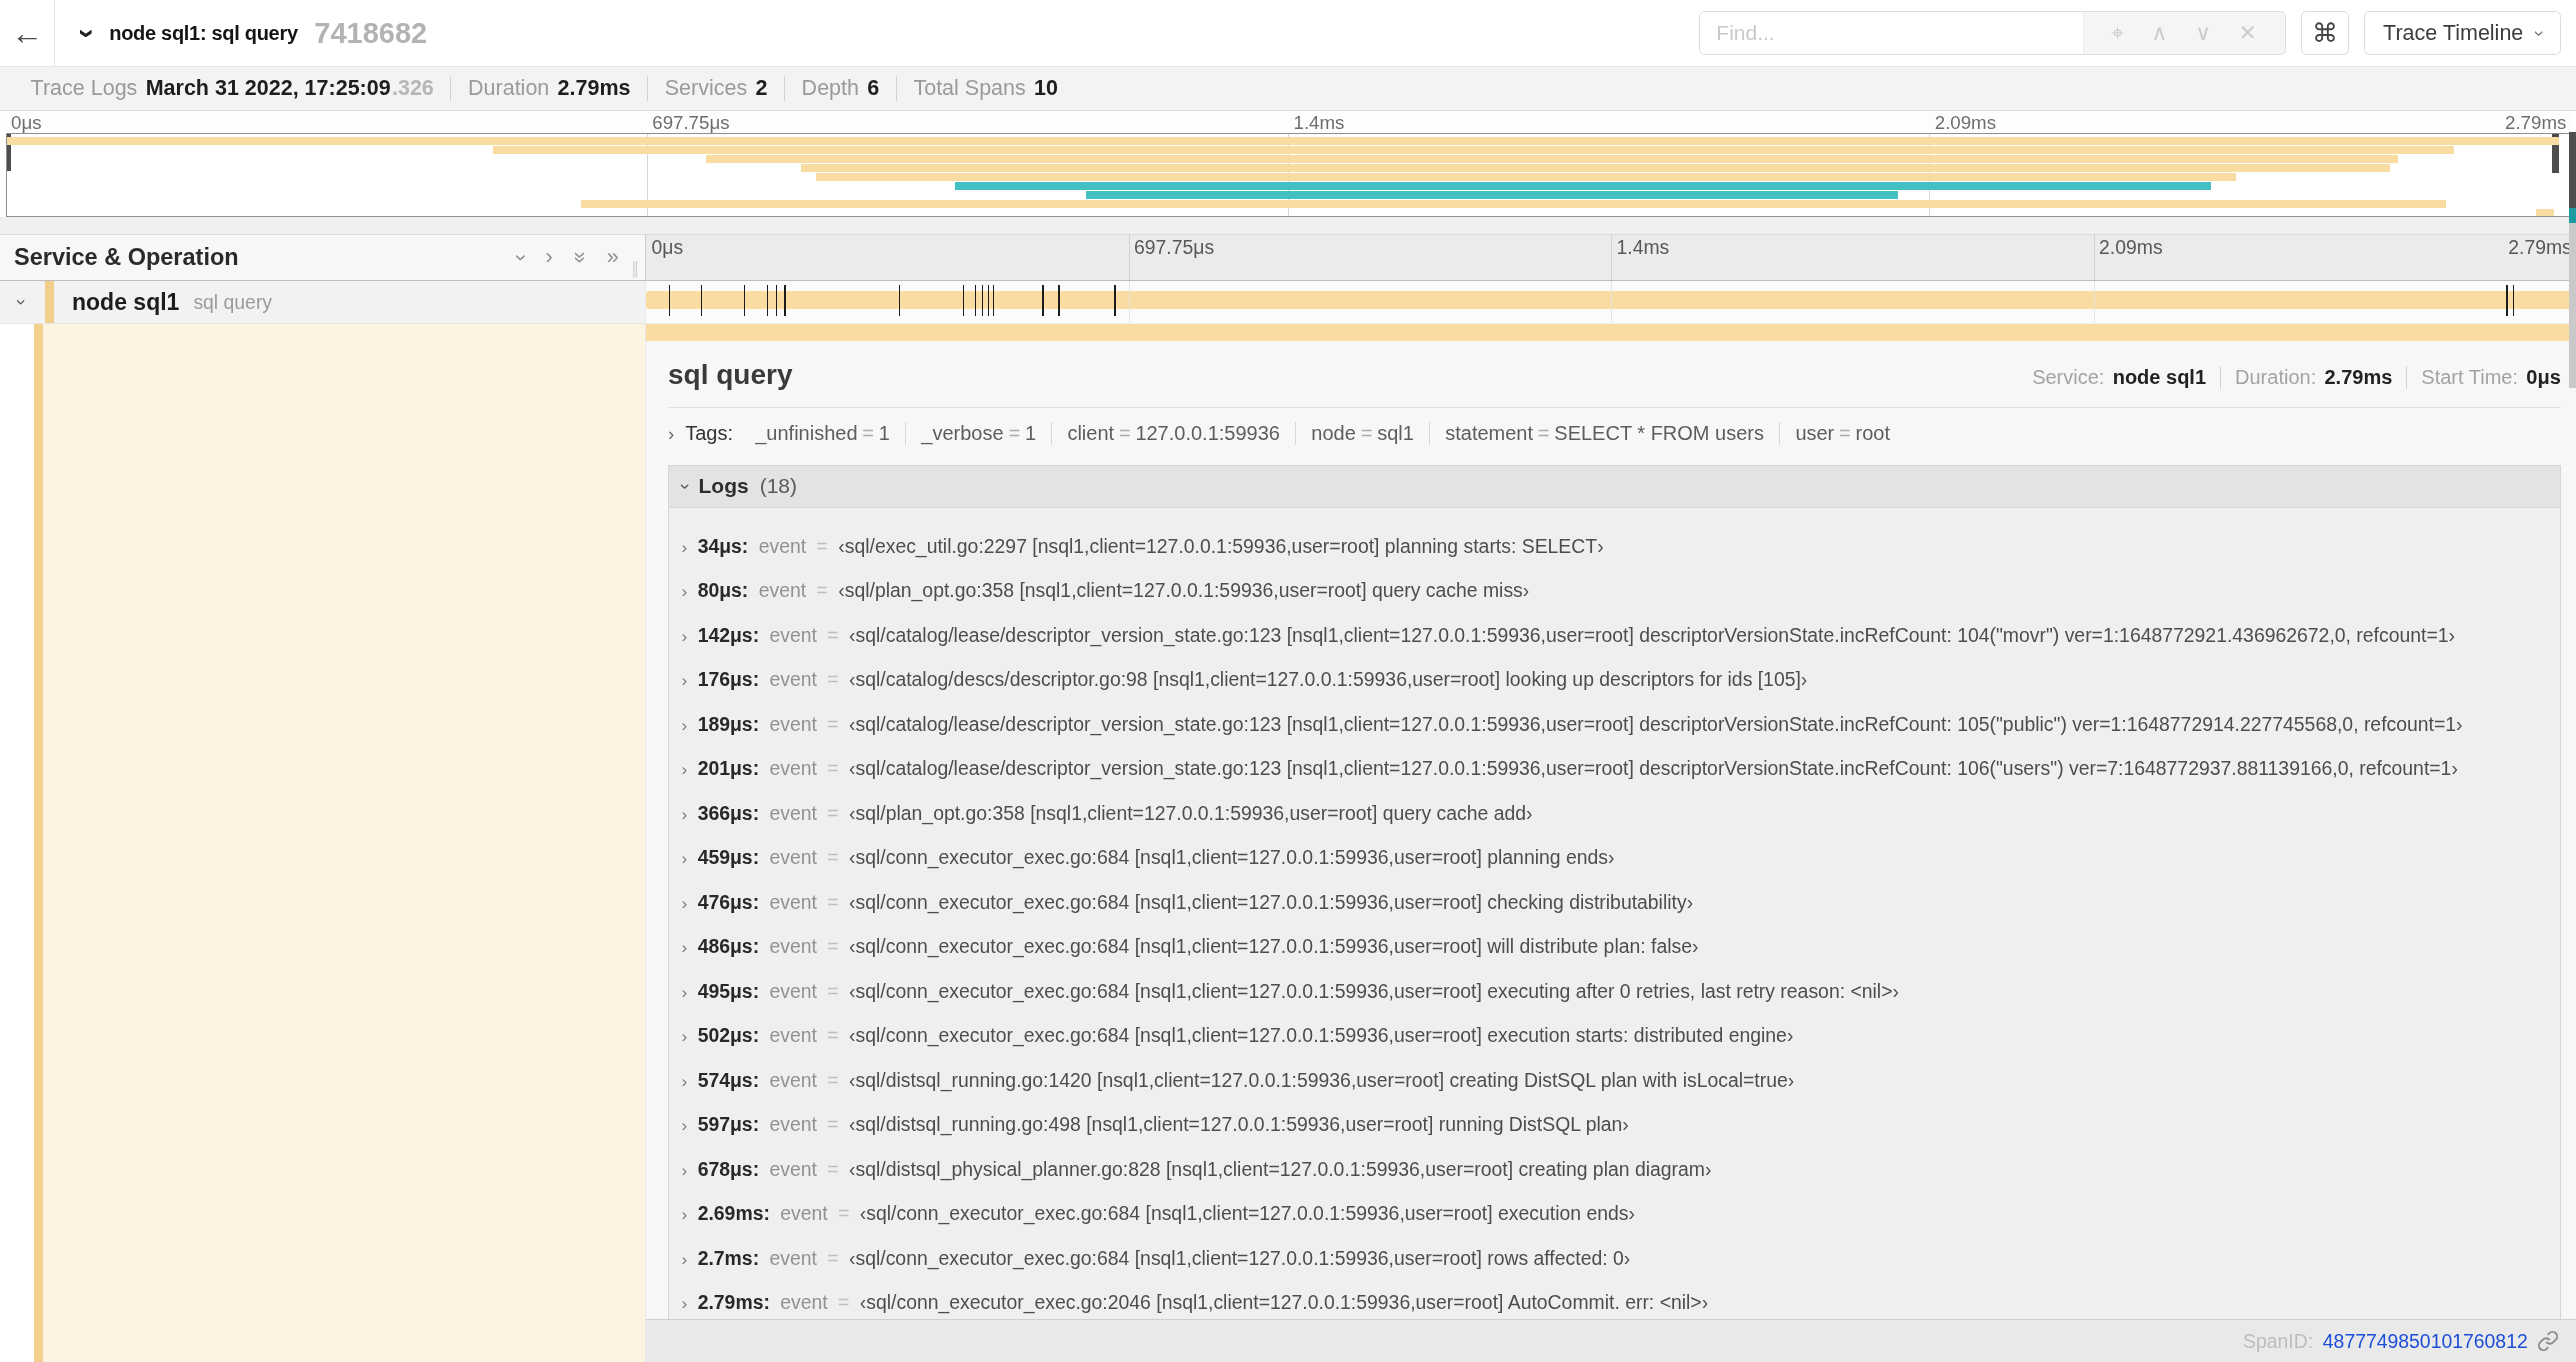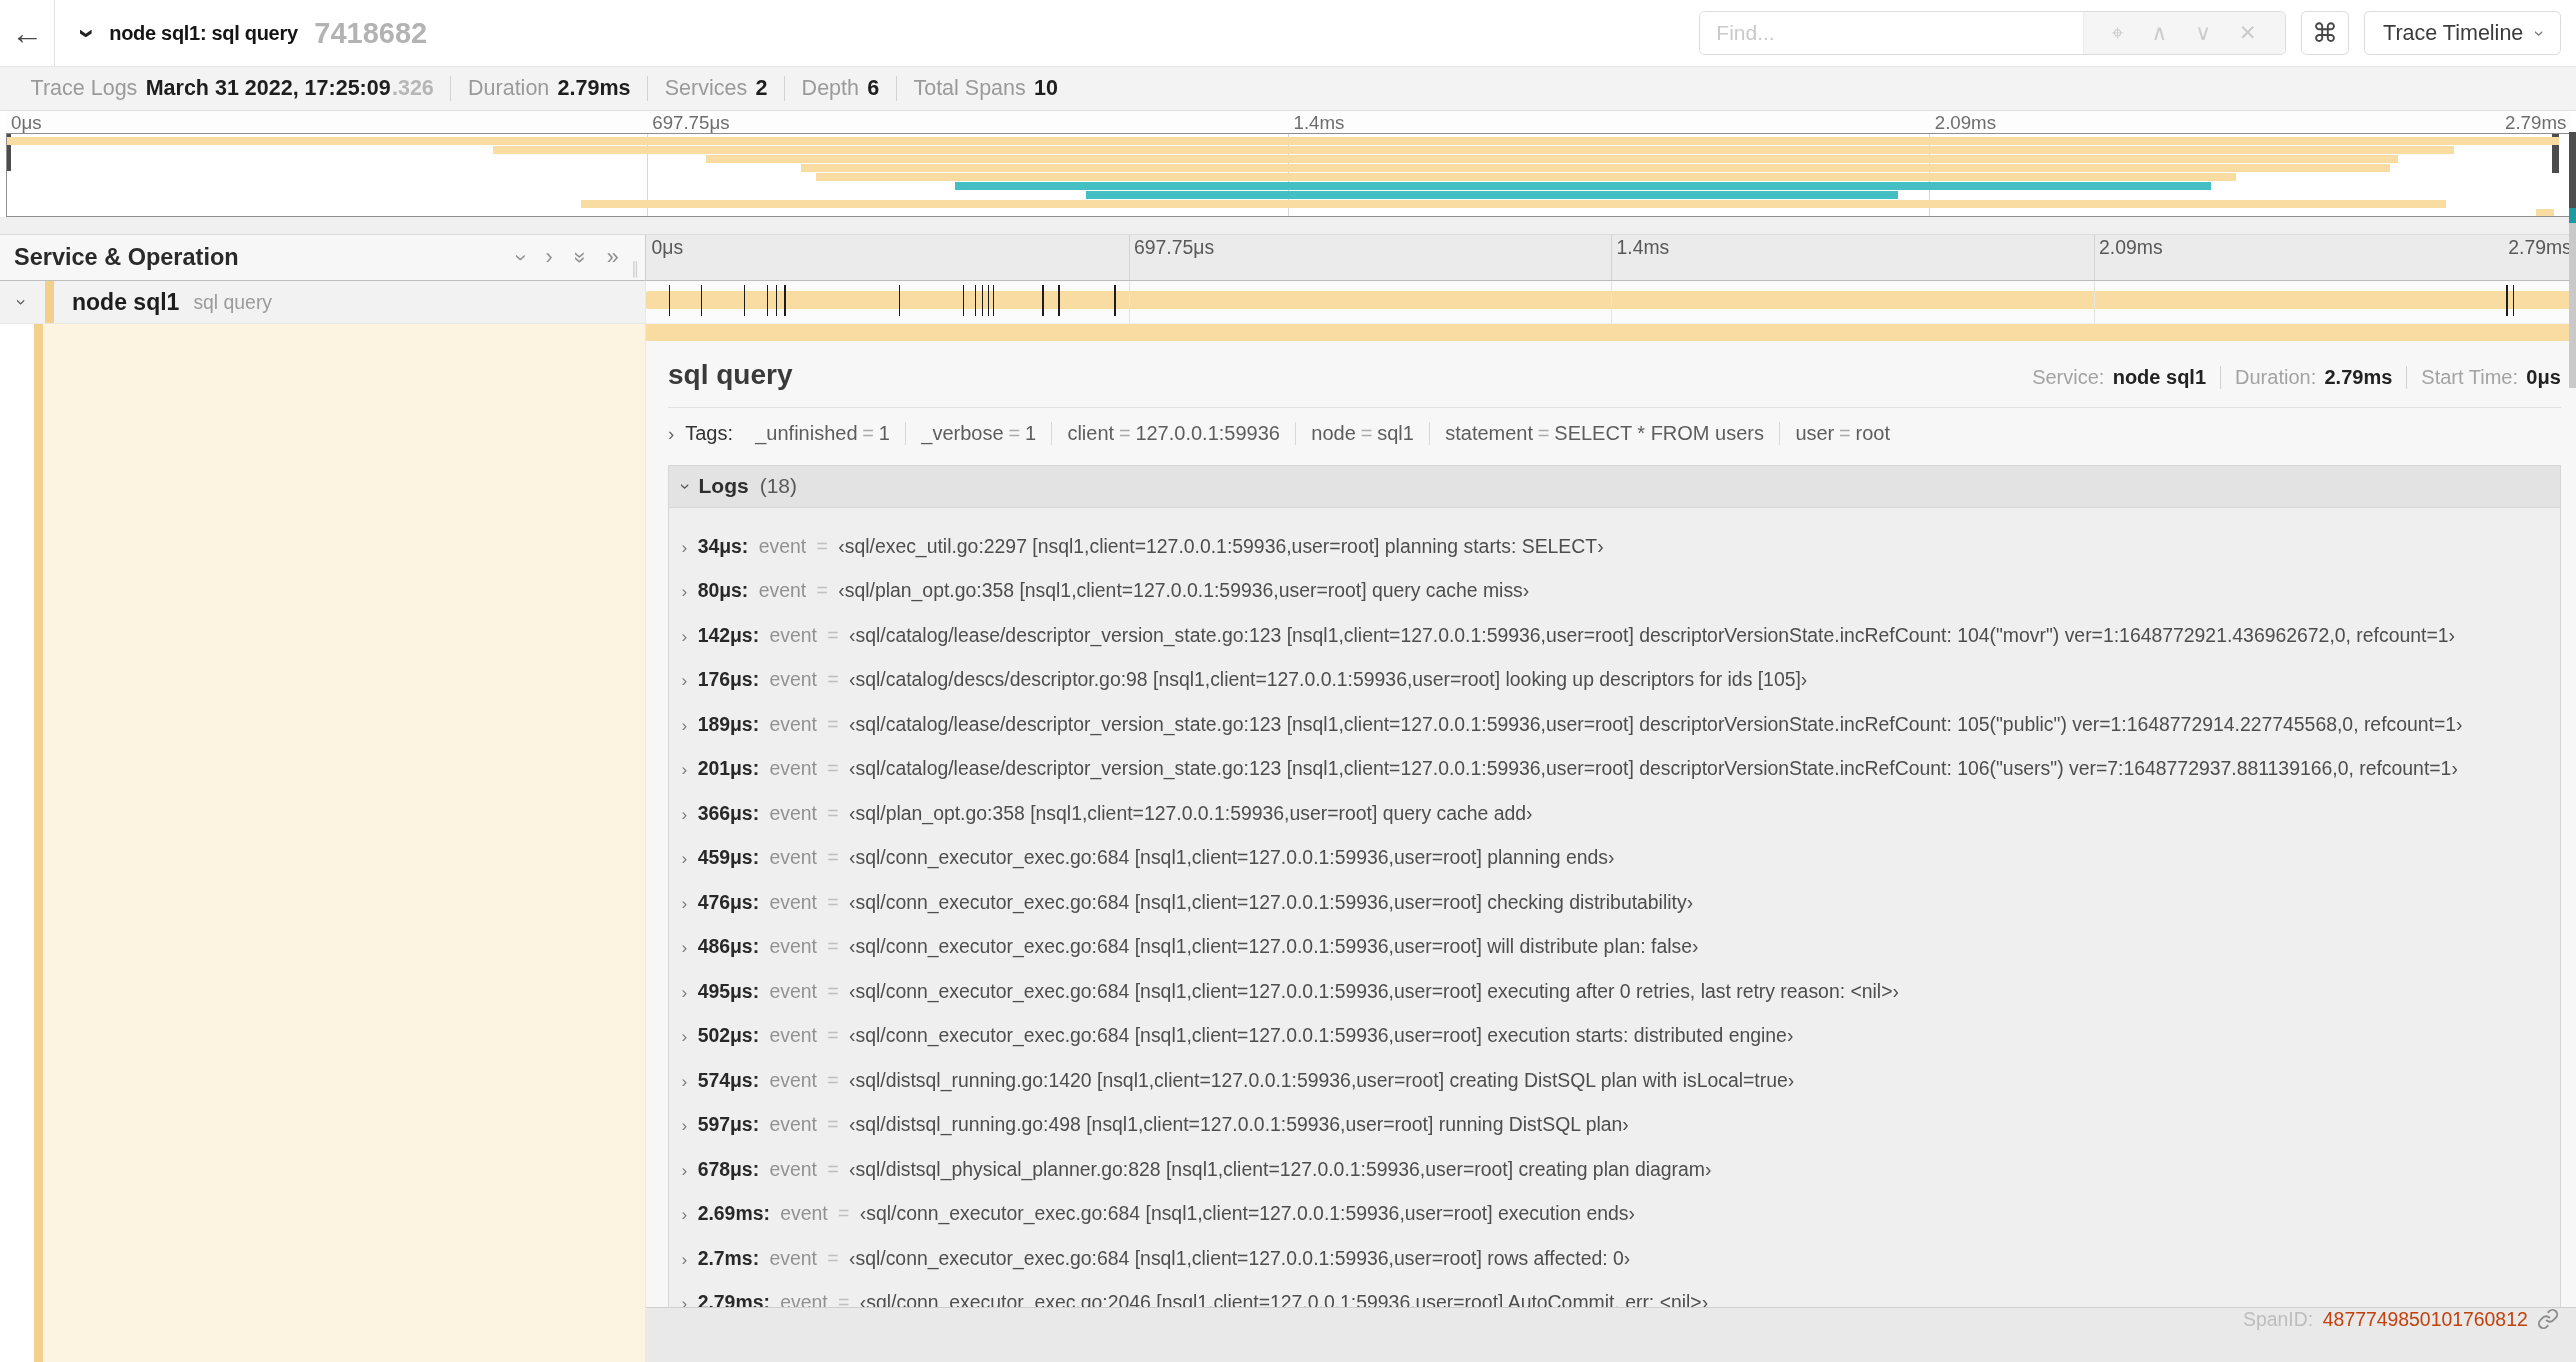--- a/index.html
+++ b/index.html
@@ -92,23 +92,23 @@
   .logs-head-chevron { color:#555; font-size:18px; }
   .logs-title { font-weight:bold; color:#2e2e2e; }
   .logs-count { color:#5a5a5a; }
   .logs-list { background:#efefef; padding:28px 7px 11px 12.5px; }
   .log-row { display:flex; align-items:baseline; gap:10.4px; white-space:nowrap; font-size:19.4px; line-height:21.5px; margin-bottom:22px; cursor:pointer; overflow:hidden; }
   .log-chevron { color:#7a7a7a; font-size:17.3px; }
   .log-time { font-weight:bold; color:#282828; }
   .log-field { color:#919191; }
   .log-eq { color:#bfbfbf; }
   .log-value { color:#4d4d4d; }
-  .detail-footer { height:55px; background:#e9e9e9; border-top:0.7px solid #cfcfcf; display:flex; justify-content:flex-end; gap:9.7px; padding-right:16.6px; font-size:19.4px; flex:none; }
+  .detail-footer { height:43px; background:#e9e9e9; border-top:0.7px solid #cfcfcf; display:flex; align-items:center; justify-content:flex-end; gap:9.7px; padding-right:16.6px; font-size:19.4px; flex:none; }
   .spanid-label { color:#bdbdbd; }
-  .spanid-value { color:#c2410c; }
+  .spanid-value { color:#1d4ed8; }
   .link-icon { width:22px; height:22px; stroke:#8a8a8a; fill:none; stroke-width:2; cursor:pointer; }
 
   
   .edge-seg { position:absolute; right:0; width:7px; }
 </style>
 </head>
 <body>
 
 <div class="topbar">
   <div class="back-btn">

